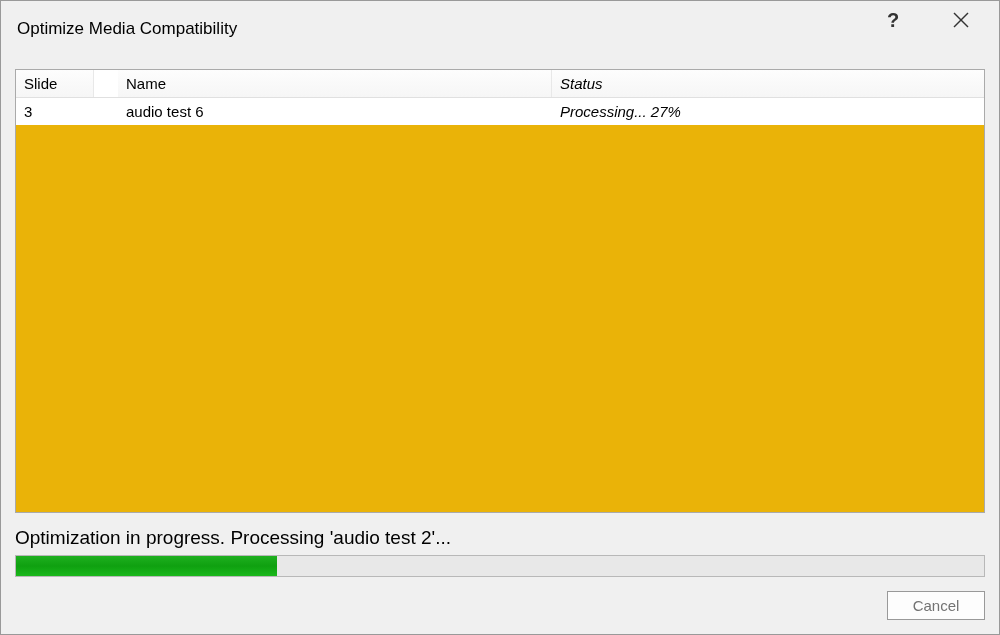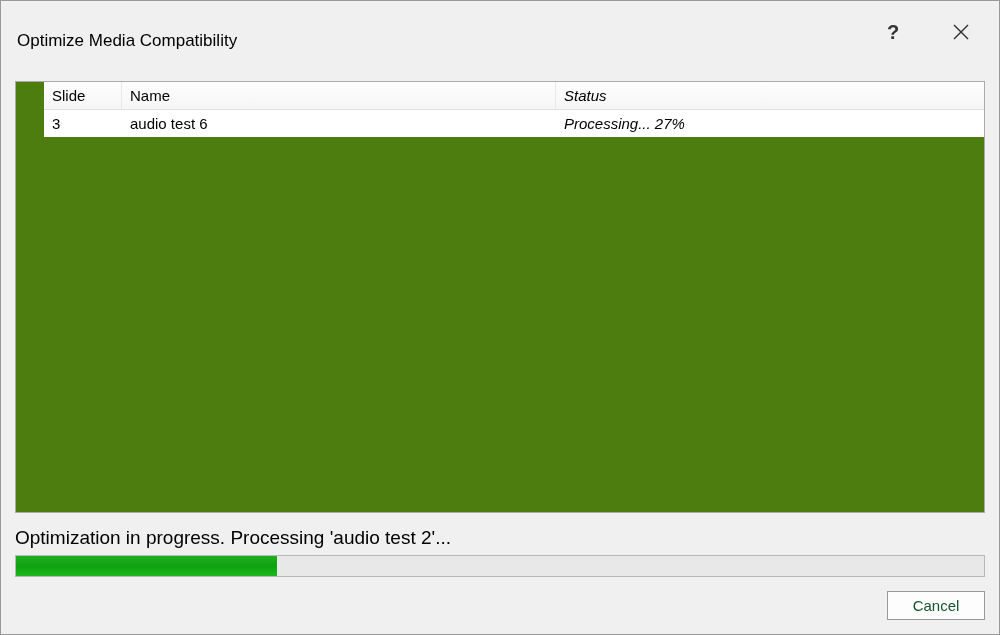--- a/index.html
+++ b/index.html
@@ -25,21 +25,20 @@
       display: flex;
       flex-direction: column;
     }
     
     .titlebar {
       height: 56px;
       display: flex;
       align-items: center;
       padding: 0 16px;
       background: #f0f0f0;
-      margin-top: 12px;
     }
     
     .titlebar-title {
       flex: 1;
       font-size: 17px;
       font-weight: 400;
       color: #000;
     }
     
     .titlebar-buttons {
@@ -80,25 +79,24 @@
     
     .content {
       flex: 1;
       padding: 12px 14px 14px 14px;
       display: flex;
       flex-direction: column;
     }
     
     .list-container {
       flex: 1;
-      background: #4d7c0f;
+      background: #eab308;
       border: 1px solid #aaa;
       margin-bottom: 14px;
       overflow: hidden;
-      padding-left: 28px;
     }
     
     .list-header {
       display: flex;
       background: #fff;
       border-bottom: 1px solid #e0e0e0;
     }
     
     .list-header-cell {
       padding: 5px 8px;
@@ -111,20 +109,21 @@
     .list-header-cell:last-child {
       border-right: none;
     }
     
     .col-slide {
       width: 78px;
     }
     
     .col-name {
       width: 434px;
+      margin-left: 24px;
     }
     
     .col-status {
       flex: 1;
       font-style: italic;
     }
     
     .list-body {
       background: #fff;
     }
@@ -165,21 +164,21 @@
     }
     
     .btn {
       min-width: 98px;
       padding: 5px 18px;
       font-size: 15px;
       font-family: inherit;
       background: #fdfdfd;
       border: 1px solid #999;
       cursor: pointer;
-      color: #14532d;
+      color: #737373;
     }
   </style>
 </head>
 <body>
 
 <div class="dialog">
 
   <div class="titlebar">
     <div class="titlebar-title">Optimize Media Compatibility</div>
     <div class="titlebar-buttons">

